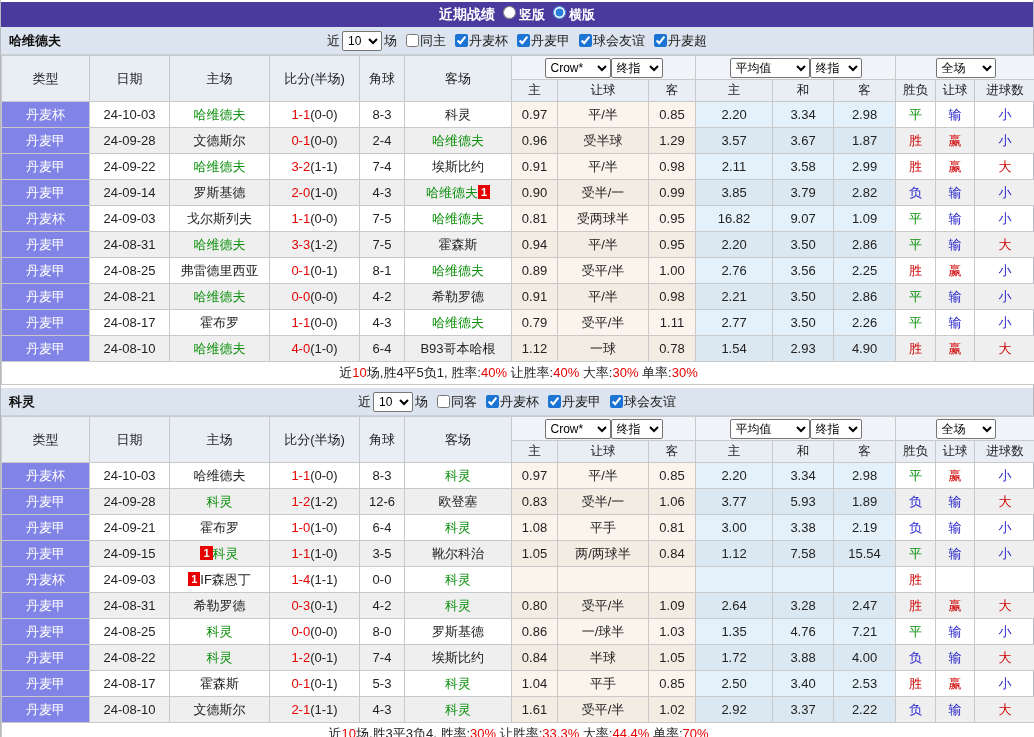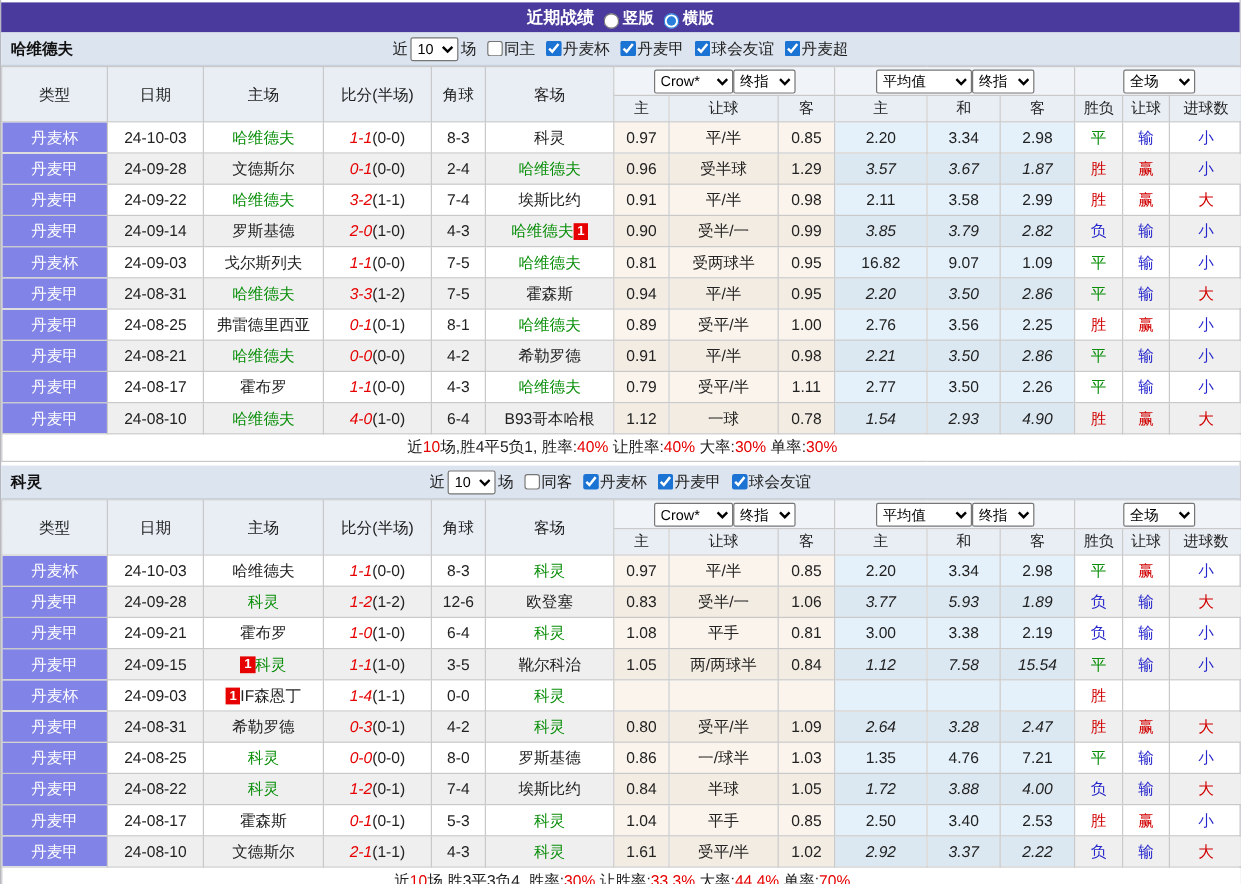--- a/index.html
+++ b/index.html
@@ -1,19 +1,19 @@
 <!DOCTYPE html>
 <html><head>
 <meta charset="utf-8">
 <style>
   html,body{margin:0;padding:0;background:#fff;}
   body{font-family:"Liberation Sans","DejaVu Sans",sans-serif;}
   .page{width:1034px;box-sizing:border-box;border:1px solid #b8b8c0;border-top:none;background:#fff;padding-top:2px;}
   .title-bar{height:25px;background:#4a3a9d;color:#fff;display:flex;align-items:center;justify-content:center;gap:8px;font-size:14px;font-weight:bold;}
-  .title-bar .radio-opt{display:flex;align-items:flex-end;gap:3px;font-size:13px;font-weight:bold;cursor:pointer;}
+  .title-bar .radio-opt{display:flex;align-items:flex-start;gap:3px;font-size:13px;font-weight:bold;cursor:pointer;}
   input[type=radio]{width:13px;height:13px;margin:0;accent-color:#2a7fdc;}
   input[type=checkbox]{width:13px;height:13px;margin:0 1px 0 5px;accent-color:#1b73d3;vertical-align:-2px;}
   .section{margin-top:0;}
   .section + .section{margin-top:3px;}
   .section-bar{position:relative;height:27px;background:#dce4ef;border-bottom:1px solid #c9d1dc;display:flex;align-items:center;}
   .team-name{position:absolute;left:8px;font-size:13px;font-weight:bold;color:#111;}
   .filters{margin:0 auto;display:flex;align-items:center;font-size:13px;color:#222;}
   .filters .lbl{margin:0 2px;}
   select{font-size:12px;height:20px;border:1px solid #767676;background:#fff;border-radius:2px;padding:0 1px;}
   table{border-collapse:collapse;table-layout:fixed;width:1034px;font-size:13px;color:#222;}
@@ -22,23 +22,23 @@
   thead tr.r1 th{height:23px;}
   thead tr.r2 th{height:21px;font-size:12.5px;}
   thead th.grp{background:#f0f3f8;}
   tbody td{height:25px;}
   td.type-cell{background:#8183e6;color:#fff;}
   tr.even td{background:#efefef;}
   tr.even td.type-cell{background:#8183e6;}
   td.crow{background:#faf4ec;}
   tr.even td.crow{background:#f3ece2;}
   td.avg{background:#e4f1fa;}
-  tr.even td.avg{background:#dce8f1;font-style:italic;}
+  tr.even td.avg{background:#dce8f1;}
   .t-green{color:#0b8f0b;}
-  .ft{color:#e60000;font-style:italic;}
+  .ft{color:#e60000;}
   .ht{color:#222;}
   .badge{display:inline-block;background:#e60000;color:#fff;font-size:11px;font-weight:bold;line-height:14px;padding:0 3px;vertical-align:1px;}
   .c-red{color:#d10000;}
   .c-green{color:#0b8f0b;}
   .c-blue{color:#2525cc;}
   tr.summary td{height:22px;background:#fff;font-size:13px;}
   tr.summary .red{color:#e60000;}
 </style>
 </head>
 <body>

